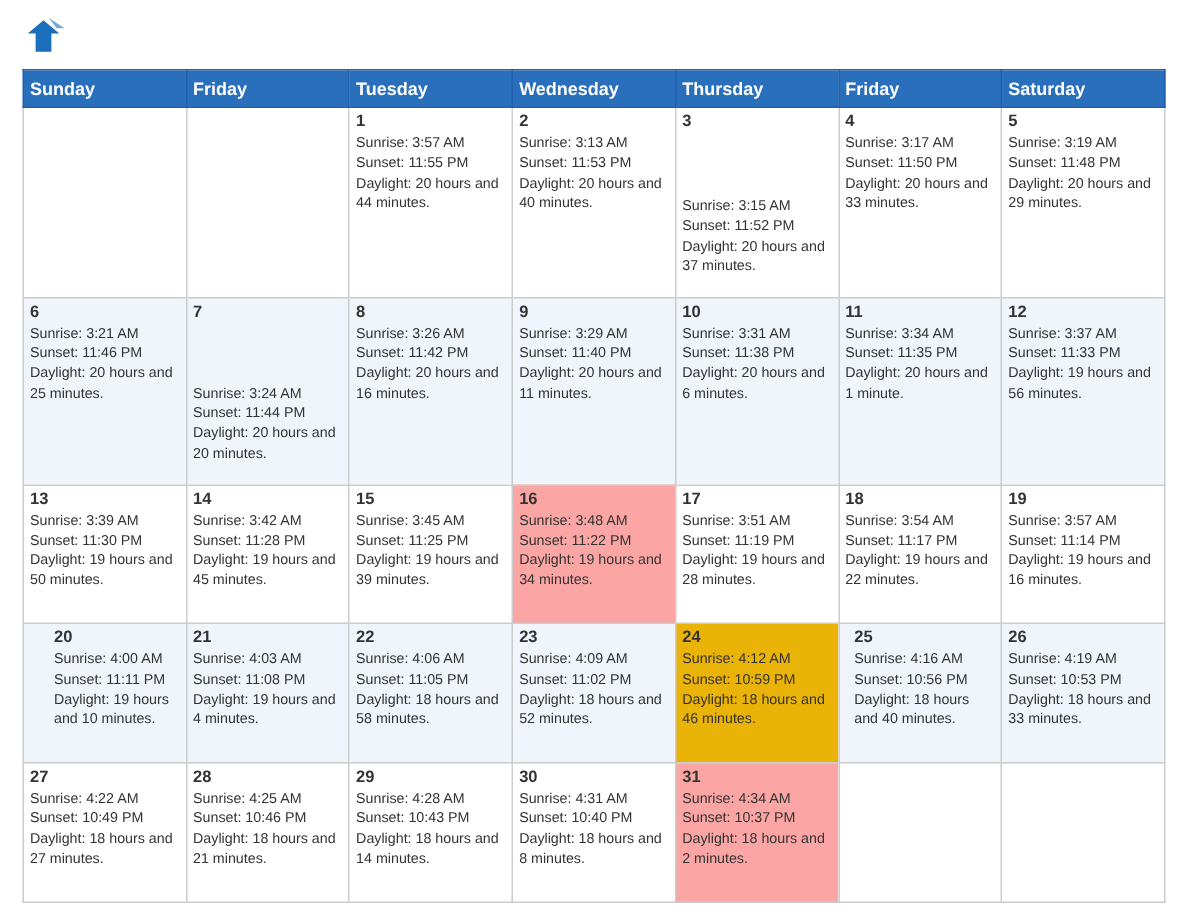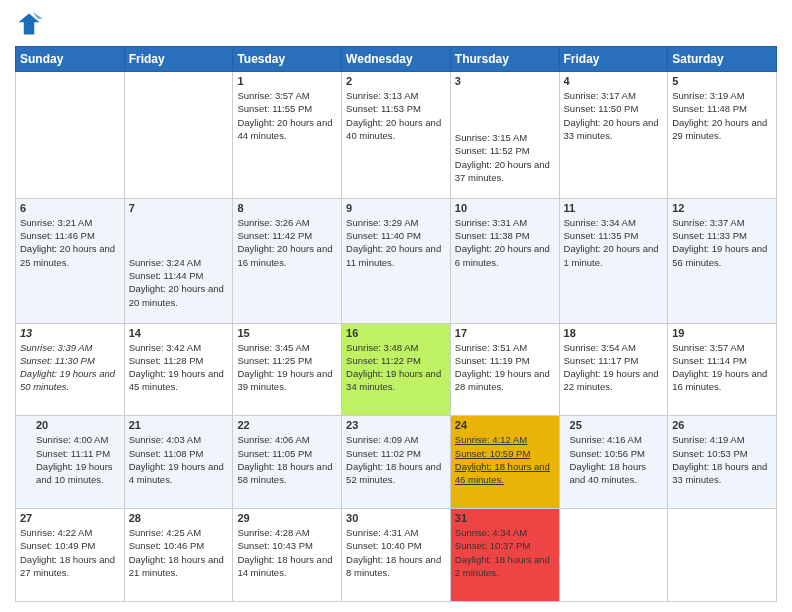--- a/index.html
+++ b/index.html
@@ -204,39 +204,39 @@
 Daylight: 20 hours and 1 minute.</div>
           </td>
           <td style="background: rgb(240, 245, 252);">
             <span class="day-num">12</span>
             <div class="day-info" style="white-space: pre-line;">Sunrise: 3:37 AM
 Sunset: 11:33 PM
 Daylight: 19 hours and 56 minutes.</div>
           </td>
         </tr>
         <tr>
-          <td style="background: rgb(255, 255, 255); font-style: italic;">
+          <td style="background: rgb(255, 255, 255);">
             <span class="day-num">13</span>
             <div class="day-info" style="white-space: pre-line;">Sunrise: 3:39 AM
 Sunset: 11:30 PM
 Daylight: 19 hours and 50 minutes.</div>
           </td>
           <td style="background: rgb(255, 255, 255);">
             <span class="day-num">14</span>
             <div class="day-info" style="white-space: pre-line;">Sunrise: 3:42 AM
 Sunset: 11:28 PM
 Daylight: 19 hours and 45 minutes.</div>
           </td>
           <td style="background: rgb(255, 255, 255);">
             <span class="day-num">15</span>
             <div class="day-info" style="white-space: pre-line;">Sunrise: 3:45 AM
 Sunset: 11:25 PM
 Daylight: 19 hours and 39 minutes.</div>
           </td>
-          <td style="background: #bef264;">
+          <td style="background: #fca5a5;">
             <span class="day-num">16</span>
             <div class="day-info" style="white-space: pre-line;">Sunrise: 3:48 AM
 Sunset: 11:22 PM
 Daylight: 19 hours and 34 minutes.</div>
           </td>
           <td style="background: rgb(255, 255, 255);">
             <span class="day-num">17</span>
             <div class="day-info" style="white-space: pre-line;">Sunrise: 3:51 AM
 Sunset: 11:19 PM
 Daylight: 19 hours and 28 minutes.</div>
@@ -274,21 +274,21 @@
 Daylight: 18 hours and 58 minutes.</div>
           </td>
           <td style="background: rgb(240, 245, 252);">
             <span class="day-num">23</span>
             <div class="day-info" style="white-space: pre-line;">Sunrise: 4:09 AM
 Sunset: 11:02 PM
 Daylight: 18 hours and 52 minutes.</div>
           </td>
           <td style="background: #eab308; margin-left: 24px;">
             <span class="day-num">24</span>
-            <div class="day-info" style="white-space: pre-line; text-decoration: underline;">Sunrise: 4:12 AM
+            <div class="day-info" style="white-space: pre-line;">Sunrise: 4:12 AM
 Sunset: 10:59 PM
 Daylight: 18 hours and 46 minutes.</div>
           </td>
           <td style="background: rgb(240, 245, 252); padding-left: 10px;">
             <span class="day-num">25</span>
             <div class="day-info" style="white-space: pre-line;">Sunrise: 4:16 AM
 Sunset: 10:56 PM
 Daylight: 18 hours and 40 minutes.</div>
           </td>
           <td style="background: rgb(240, 245, 252);">
@@ -316,21 +316,21 @@
             <div class="day-info" style="white-space: pre-line;">Sunrise: 4:28 AM
 Sunset: 10:43 PM
 Daylight: 18 hours and 14 minutes.</div>
           </td>
           <td style="background: rgb(255, 255, 255);">
             <span class="day-num">30</span>
             <div class="day-info" style="white-space: pre-line;">Sunrise: 4:31 AM
 Sunset: 10:40 PM
 Daylight: 18 hours and 8 minutes.</div>
           </td>
-          <td style="background: #ef4444;">
+          <td style="background: #fca5a5;">
             <span class="day-num">31</span>
             <div class="day-info" style="white-space: pre-line;">Sunrise: 4:34 AM
 Sunset: 10:37 PM
 Daylight: 18 hours and 2 minutes.</div>
           </td>
           <td class="empty-cell"></td>
           <td class="empty-cell"></td>
         </tr>
       </tbody>
   </table>

